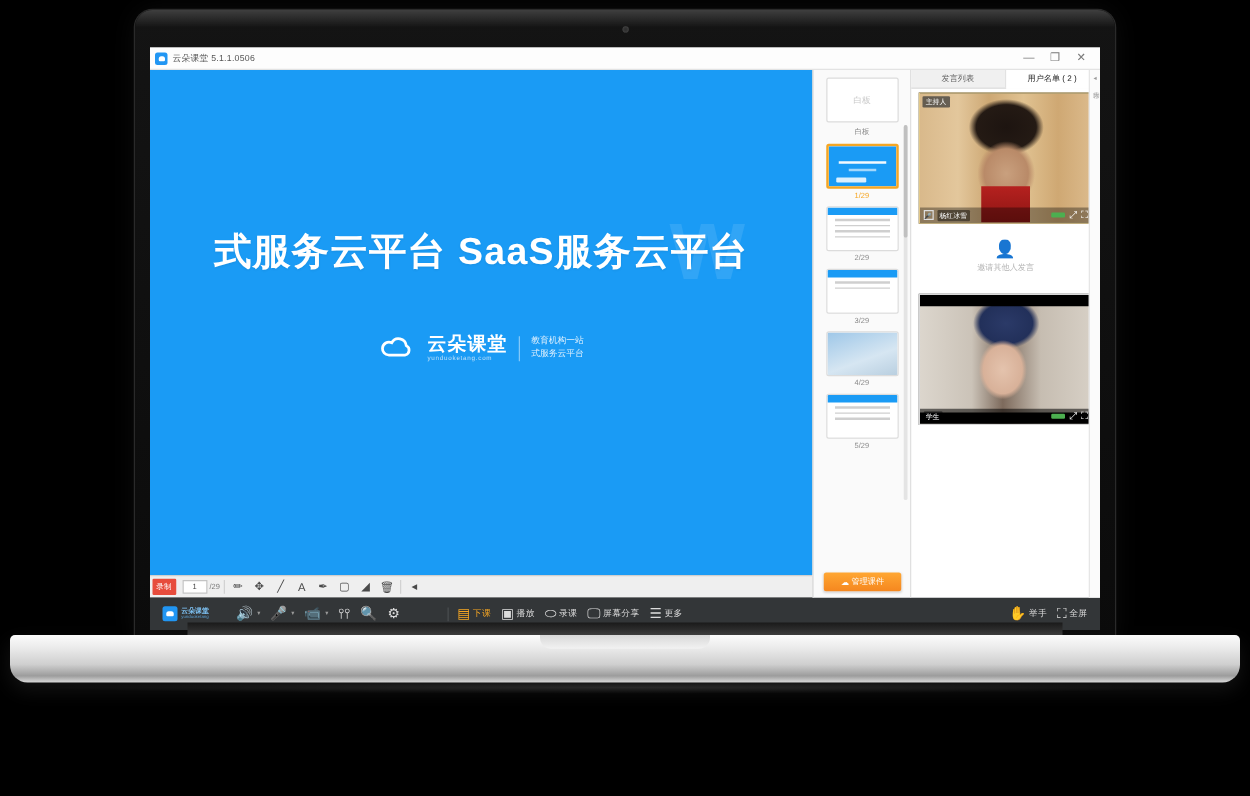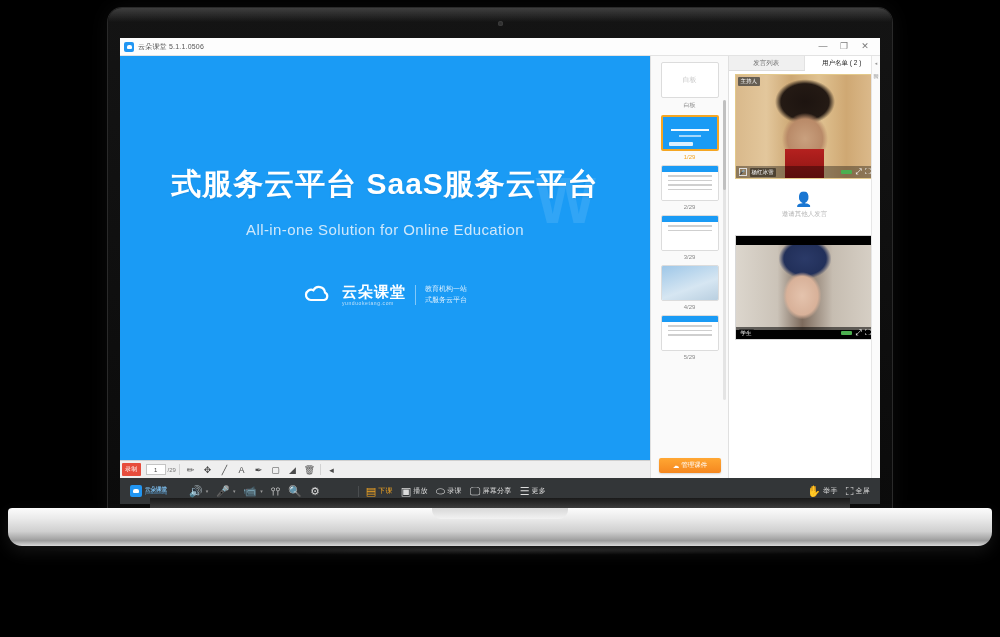--- a/index.html
+++ b/index.html
@@ -264,21 +264,20 @@
             <div class="tb-btn">✕</div>
           </div>
         </div>
 
         <div class="body-row">
 
           <div class="stagecol">
             <div class="slide">
               <div class="slide-wm">W</div>
               <div class="slide-title">式服务云平台  SaaS服务云平台</div>
-              <div class="slide-sub">All-in-one Solution for Online Education</div>
 
               <div class="logo-block">
                 <div class="logo-cloud">
                   <svg width="30" height="22" viewBox="0 0 30 22">
                     <path d="M22 8.5a6.2 6.2 0 0 0-11.6-2.3A5.2 5.2 0 0 0 3 10.6 5 5 0 0 0 7.8 16h13.4a4 4 0 0 0 .8-7.5z" fill="none" stroke="#ffffff" stroke-width="2.2" stroke-linecap="round"></path>
                   </svg>
                 </div>
                 <div class="logo-words">
                   <div class="logo-cn">云朵课堂</div>
                   <div class="logo-en">yunduoketang.com</div>

